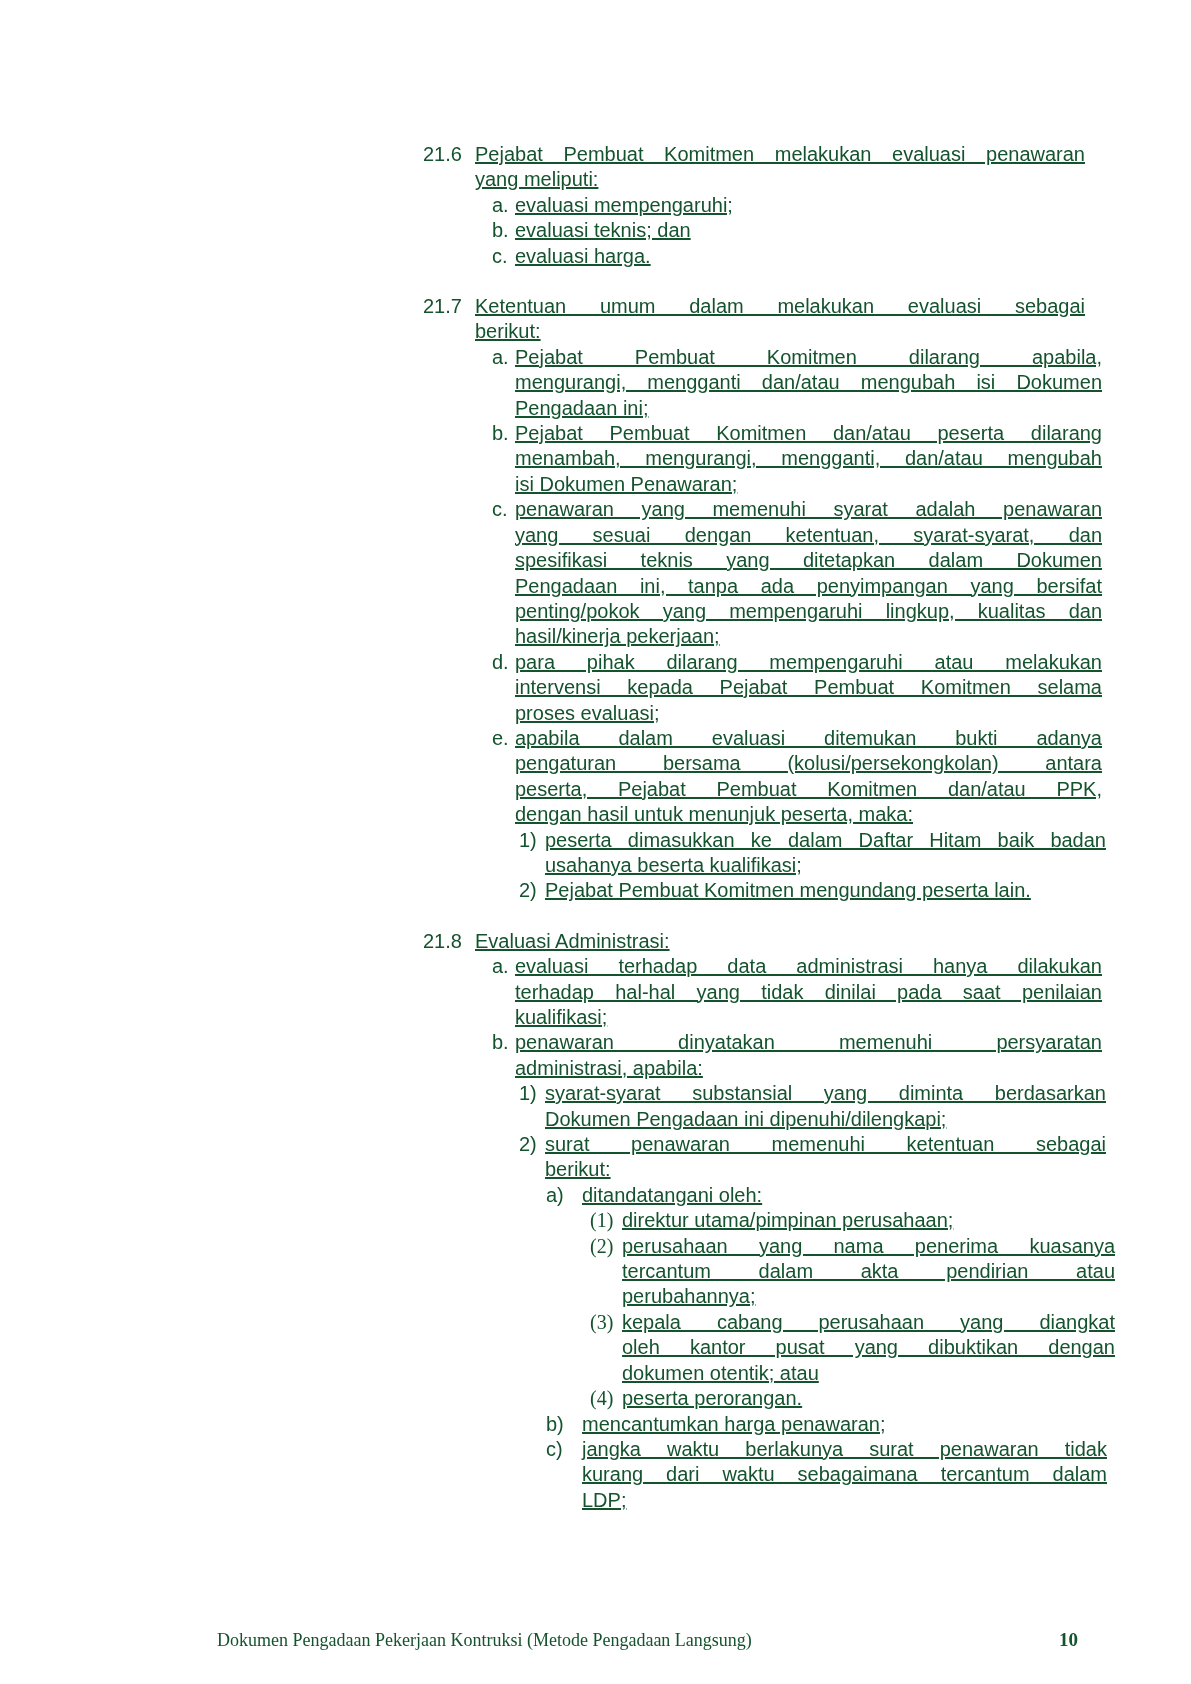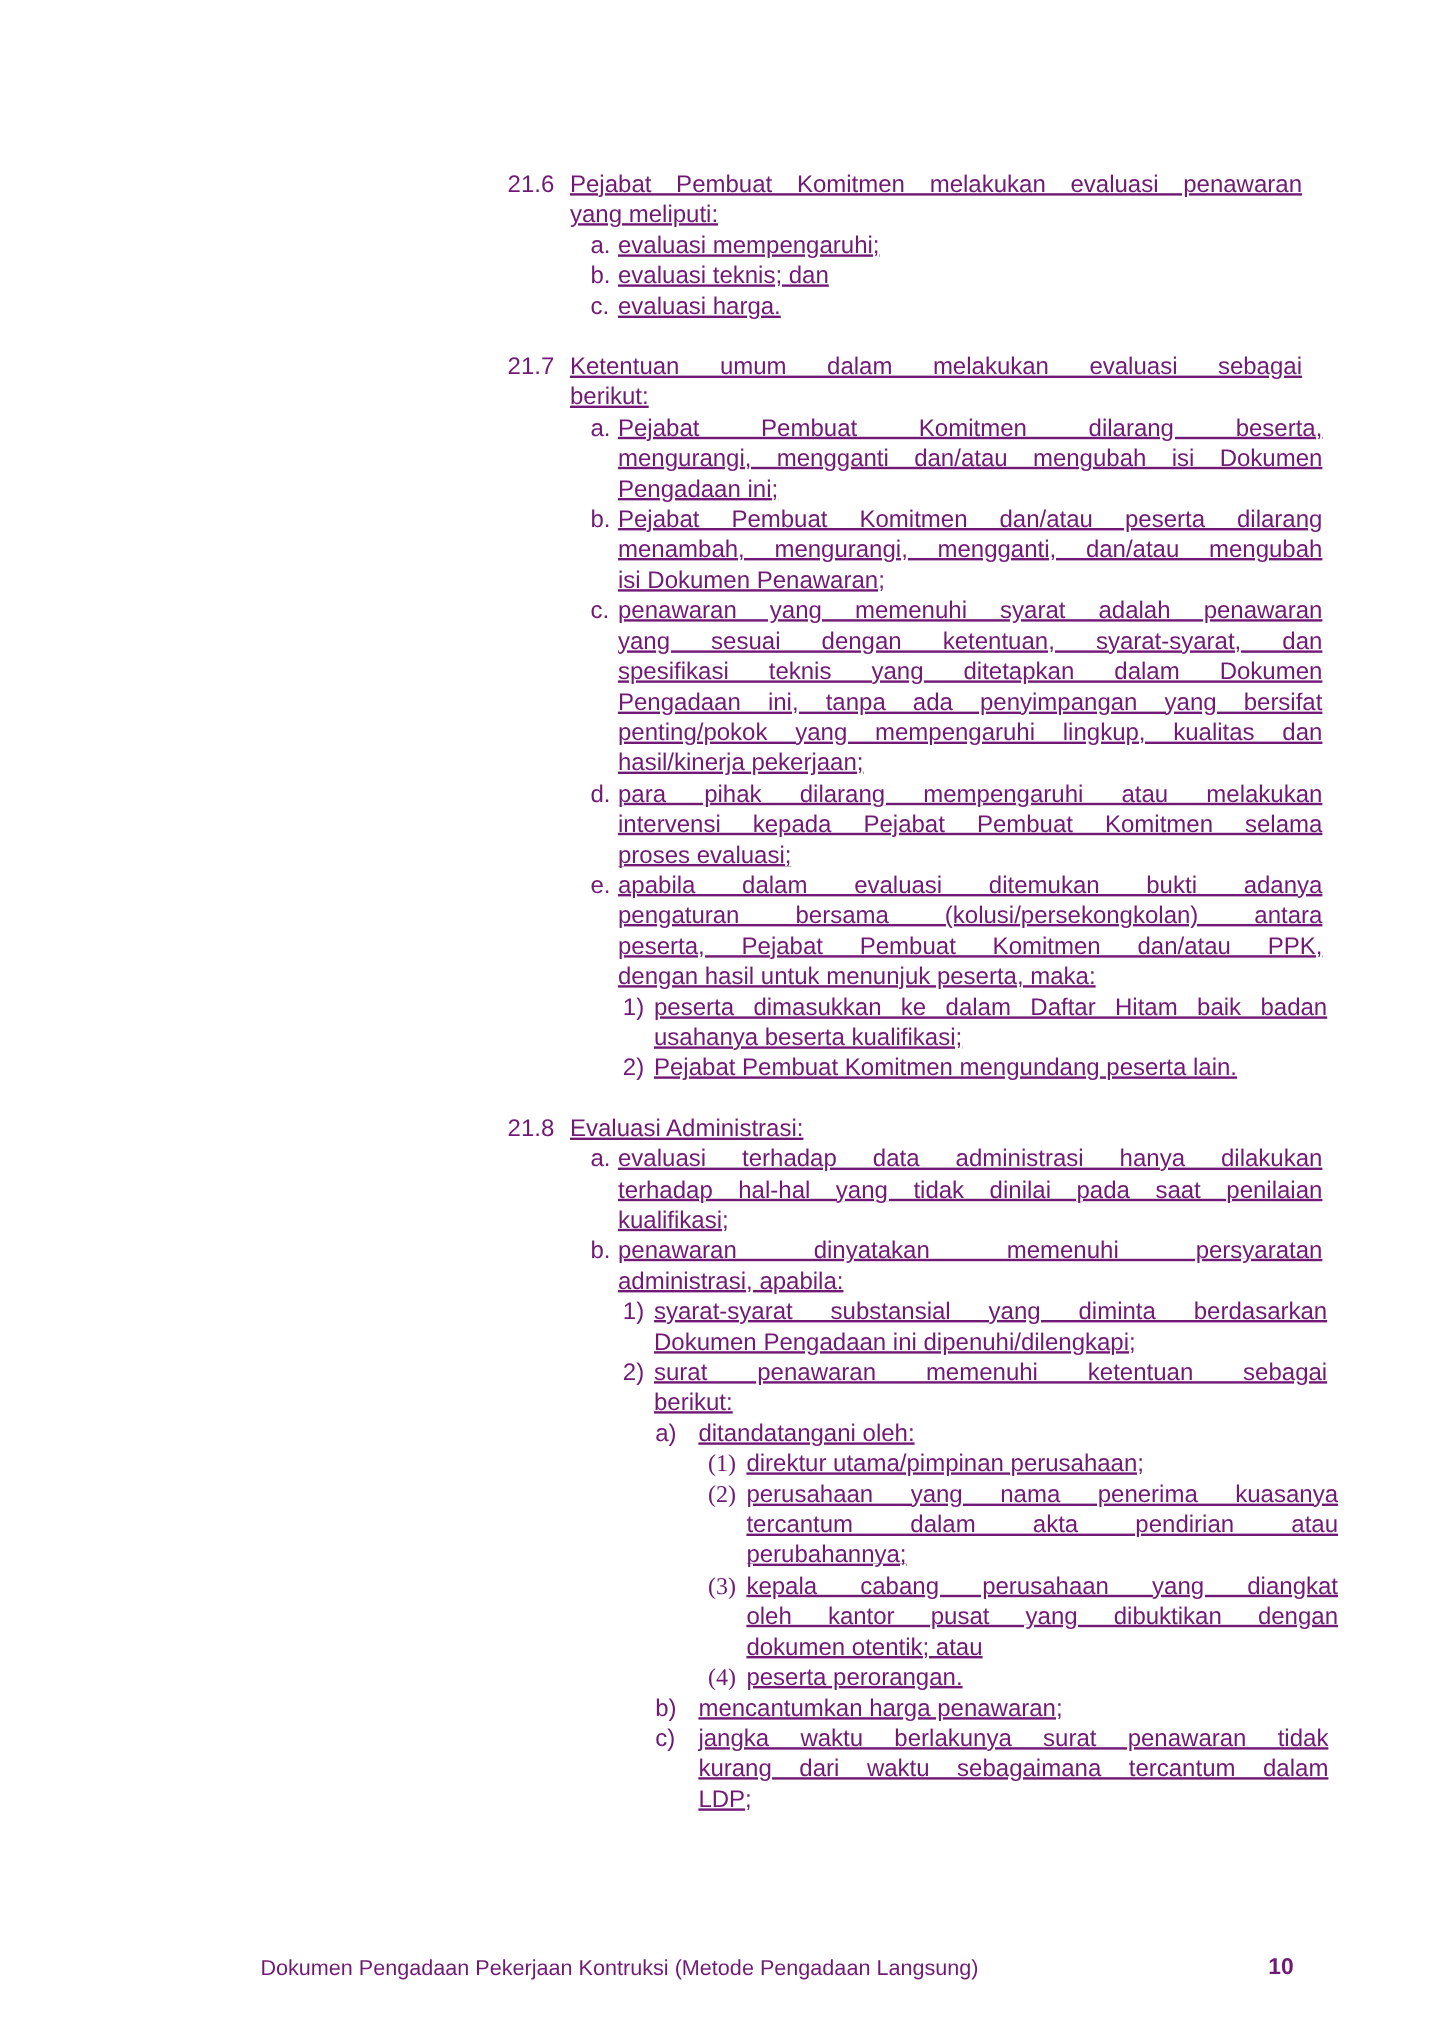--- a/index.html
+++ b/index.html
@@ -7,21 +7,21 @@
     padding: 0;
     background: #ffffff;
   }
   .page {
     position: relative;
     width: 1191px;
     height: 1684px;
     background: #ffffff;
     overflow: hidden;
     font-family: "Liberation Sans", "DejaVu Sans", sans-serif;
-    color: #701a75;
+    color: #14532d;
   }
   .content {
     position: absolute;
     left: 423px;
     top: 142px;
     width: 662px;
     font-size: 20px;
     line-height: 25.4px;
   }
   .clause {
@@ -65,20 +65,21 @@
   .footer {
     position: absolute;
     left: 217px;
     top: 1628px;
     width: 861px;
     font-size: 18px;
     line-height: 24px;
     display: flex;
     justify-content: space-between;
     align-items: center;
+    font-family: Liberation Serif, serif;
   }
   .pagenum {
     font-weight: bold;
     font-size: 19px;
   }
 </style>
 </head>
 <body>
 
 <div class="page">
@@ -113,21 +114,21 @@
 
   <section class="clause">
     <div class="clause-num">21.7</div>
     <div class="clause-body">
           <div class="jline">Ketentuan umum dalam melakukan evaluasi sebagai</div>
           <div class="jline last">berikut:</div>
           <div class="items" style="padding-left: 17px;">
             <div class="item">
               <div class="item-marker" style="width: 23px;">a.</div>
               <div class="item-body">
-                <div class="jline">Pejabat Pembuat Komitmen dilarang beserta,</div>
+                <div class="jline">Pejabat Pembuat Komitmen dilarang apabila,</div>
                 <div class="jline">mengurangi, mengganti dan/atau mengubah isi Dokumen</div>
                 <div class="jline last">Pengadaan ini;</div>
               </div>
             </div>
             <div class="item">
               <div class="item-marker" style="width: 23px;">b.</div>
               <div class="item-body">
                 <div class="jline">Pejabat Pembuat Komitmen dan/atau peserta dilarang</div>
                 <div class="jline">menambah, mengurangi, mengganti, dan/atau mengubah</div>
                 <div class="jline last">isi Dokumen Penawaran;</div>

